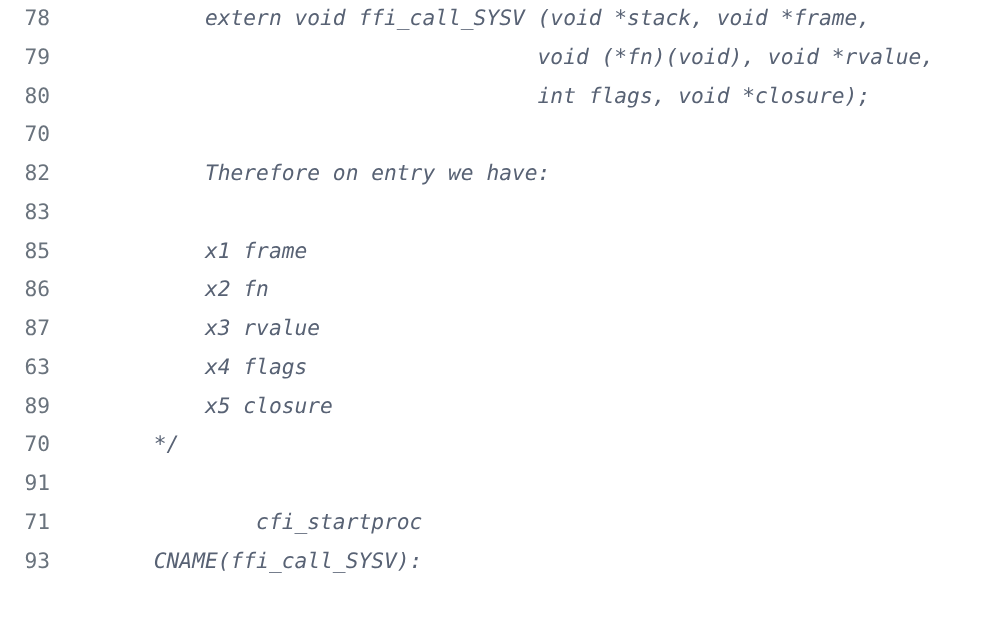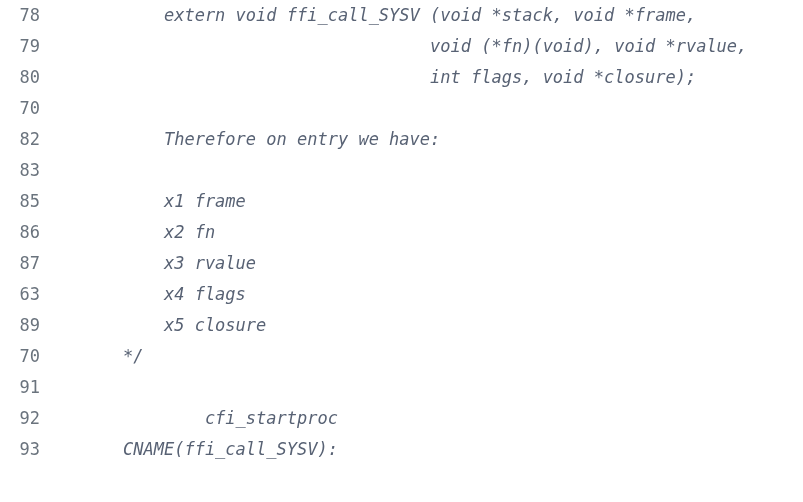--- a/index.html
+++ b/index.html
@@ -57,16 +57,16 @@
       <div class="code-line"><div class="line-number">70</div><div class="line-content"></div></div>
       <div class="code-line"><div class="line-number">82</div><div class="line-content">    Therefore on entry we have:</div></div>
       <div class="code-line"><div class="line-number">83</div><div class="line-content"></div></div>
       <div class="code-line"><div class="line-number">85</div><div class="line-content">    x1 frame</div></div>
       <div class="code-line"><div class="line-number">86</div><div class="line-content">    x2 fn</div></div>
       <div class="code-line"><div class="line-number">87</div><div class="line-content">    x3 rvalue</div></div>
       <div class="code-line"><div class="line-number">63</div><div class="line-content">    x4 flags</div></div>
       <div class="code-line"><div class="line-number">89</div><div class="line-content">    x5 closure</div></div>
       <div class="code-line"><div class="line-number">70</div><div class="line-content">*/</div></div>
       <div class="code-line"><div class="line-number">91</div><div class="line-content"></div></div>
-      <div class="code-line"><div class="line-number">92</div><div class="line-content">        cfi_startproc</div></div>
+      <div class="code-line"><div class="line-number">71</div><div class="line-content">        cfi_startproc</div></div>
       <div class="code-line"><div class="line-number">93</div><div class="line-content">CNAME(ffi_call_SYSV):</div></div>
     </div>
 </div>
 
 </body></html>

